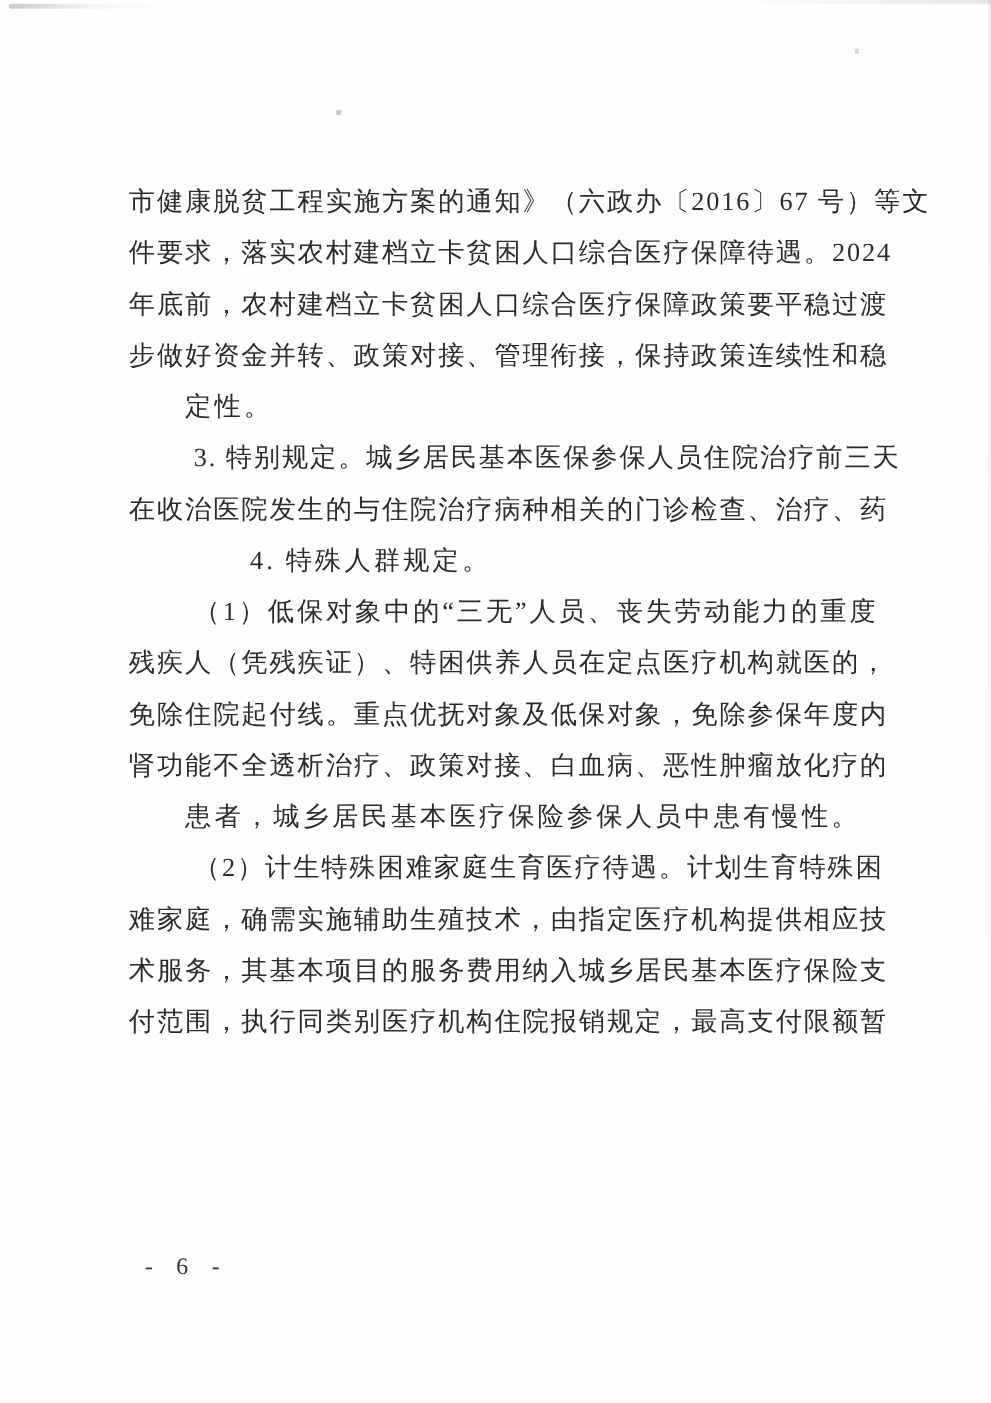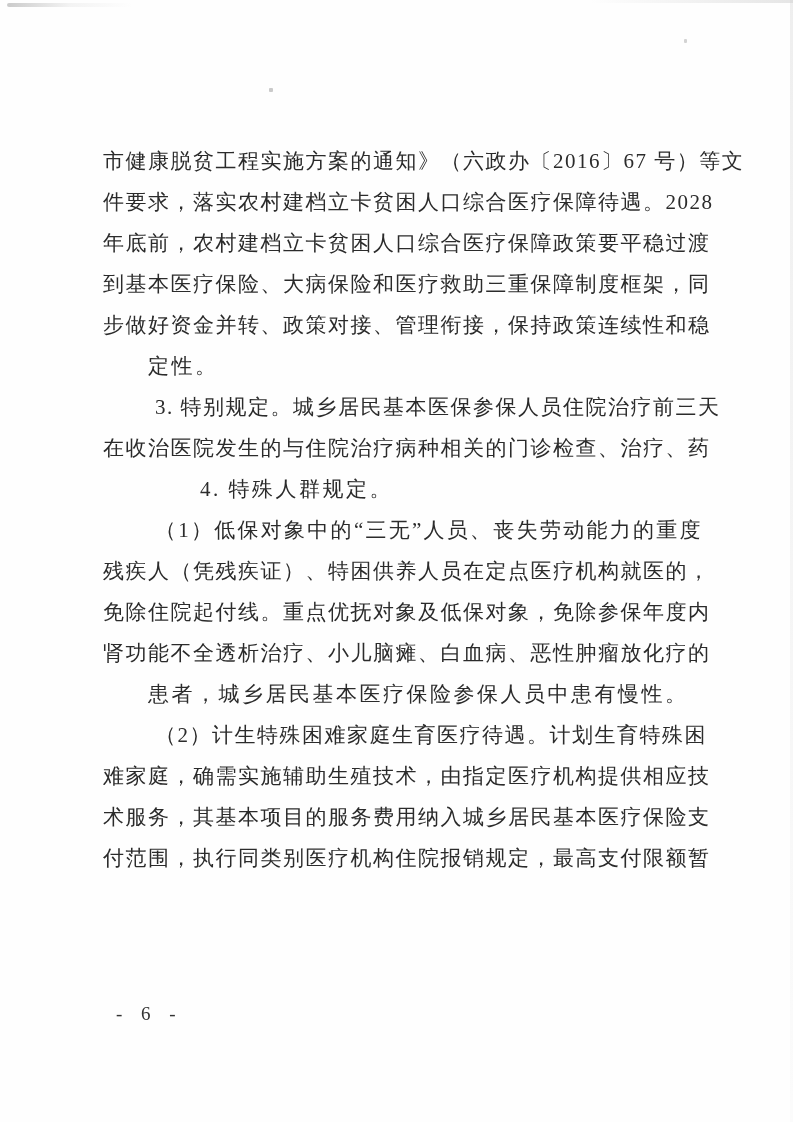--- a/index.html
+++ b/index.html
@@ -101,32 +101,31 @@
 <div class="page">
 
   <div class="smudge-top-left"></div>
   <div class="smudge-top-right"></div>
   <div class="speck-1"></div>
   <div class="speck-2"></div>
   <div class="edge-right"></div>
 
   <div class="text-block">
     <div class="line">市健康脱贫工程实施方案的通知》（六政办〔2016〕67 号）等文</div>
-    <div class="line">件要求，落实农村建档立卡贫困人口综合医疗保障待遇。2028</div>
+    <div class="line">件要求，落实农村建档立卡贫困人口综合医疗保障待遇。2024</div>
     <div class="line">年底前，农村建档立卡贫困人口综合医疗保障政策要平稳过渡</div>
-    <div class="line">到基本医疗保险、大病保险和医疗救助三重保障制度框架，同</div>
     <div class="line">步做好资金并转、政策对接、管理衔接，保持政策连续性和稳</div>
     <div class="line last">定性。</div>
     <div class="line indent">3. 特别规定。城乡居民基本医保参保人员住院治疗前三天</div>
     <div class="line">在收治医院发生的与住院治疗病种相关的门诊检查、治疗、药</div>
     <div class="line last indent">4. 特殊人群规定。</div>
     <div class="line indent">（1）低保对象中的“三无”人员、丧失劳动能力的重度</div>
     <div class="line">残疾人（凭残疾证）、特困供养人员在定点医疗机构就医的，</div>
     <div class="line">免除住院起付线。重点优抚对象及低保对象，免除参保年度内</div>
-    <div class="line">肾功能不全透析治疗、小儿脑瘫、白血病、恶性肿瘤放化疗的</div>
+    <div class="line">肾功能不全透析治疗、政策对接、白血病、恶性肿瘤放化疗的</div>
     <div class="line last">患者，城乡居民基本医疗保险参保人员中患有慢性。</div>
     <div class="line indent">（2）计生特殊困难家庭生育医疗待遇。计划生育特殊困</div>
     <div class="line">难家庭，确需实施辅助生殖技术，由指定医疗机构提供相应技</div>
     <div class="line">术服务，其基本项目的服务费用纳入城乡居民基本医疗保险支</div>
     <div class="line">付范围，执行同类别医疗机构住院报销规定，最高支付限额暂</div>
   </div>
 
   <div class="page-number">- 6 -</div>
 
 </div>

